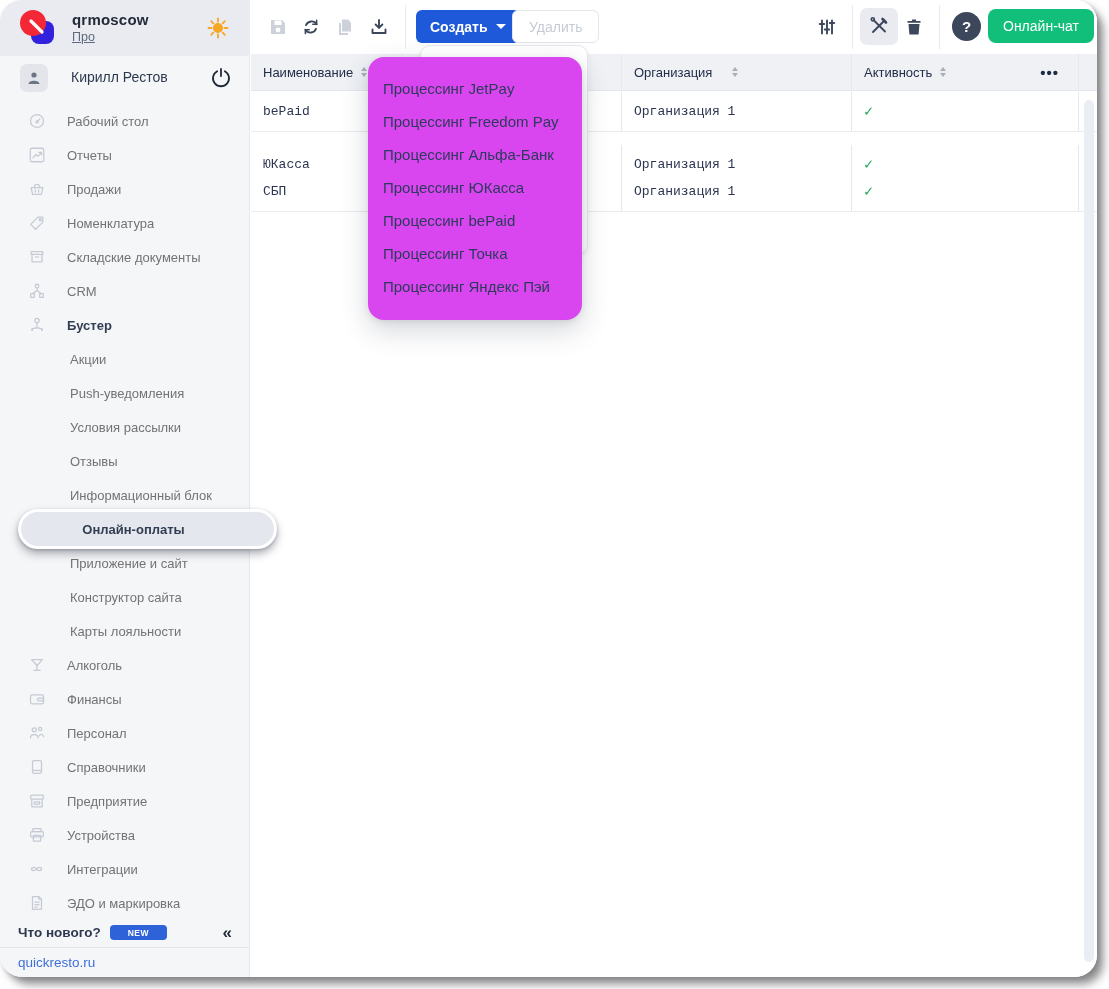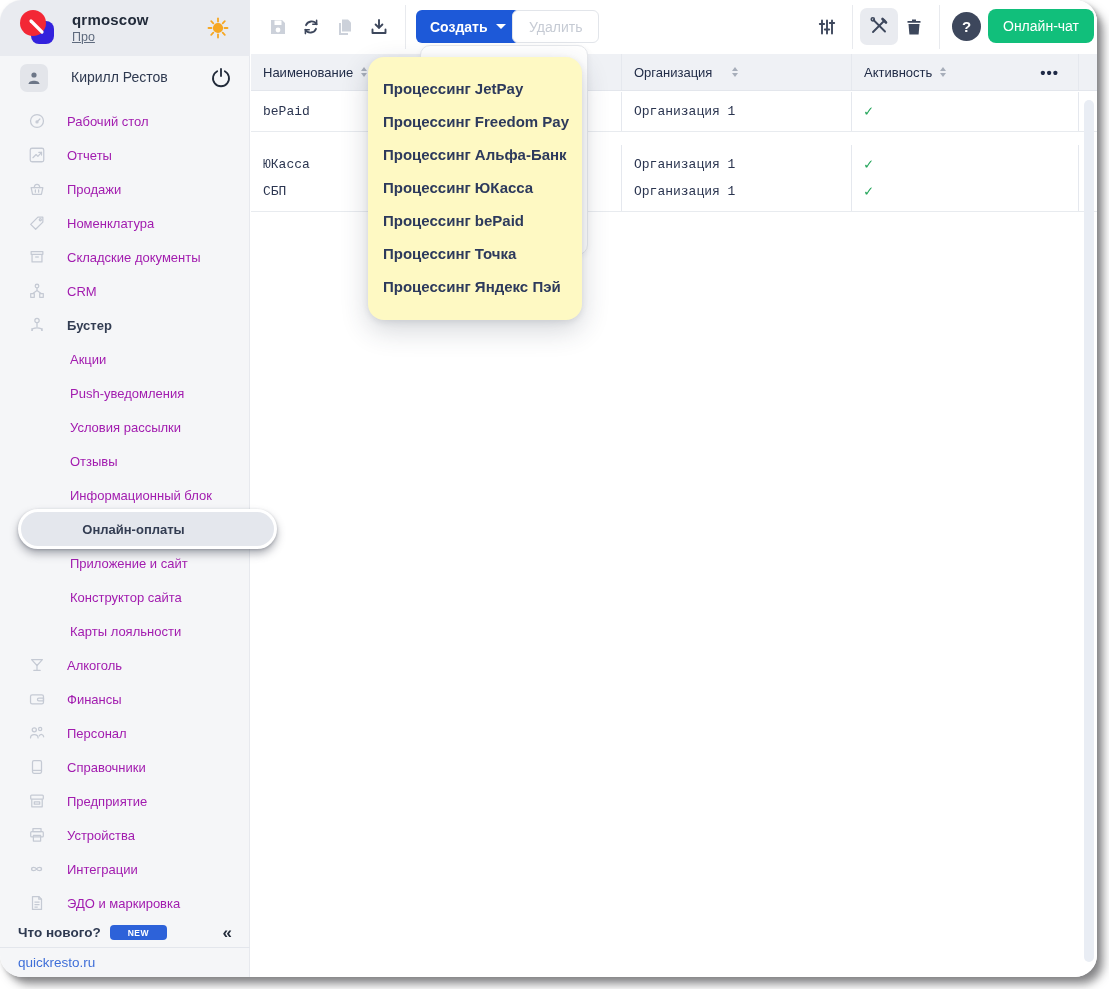--- a/index.html
+++ b/index.html
@@ -18,21 +18,21 @@
   .brand-plan { font-size:12.5px; color:#5e6a7d; margin-top:2px;text-decoration:underline; }
   .sun-btn { position:absolute; right:20px; top:16px; width:24px; height:24px; cursor:pointer; }
 
   .user-row { position:absolute; left:0; top:60px; width:250px; height:38px; }
   .avatar { position:absolute; left:20px; top:4px; width:28px; height:28px; background:#e3e5ea; border-radius:7px;
             display:flex; align-items:center; justify-content:center; }
   .user-name { position:absolute; left:71px; top:9px; font-size:14px; color:#2e3950; }
   .power-btn { position:absolute; right:18px; top:6px; width:22px; height:22px; }
 
   .nav { position:absolute; left:0; top:104px; width:250px; }
-  .nav-item { height:34px; display:flex; align-items:center; cursor:pointer; color:#a21caf; font-size:13px; }
+  .nav-item { height:34px; display:flex; align-items:center; cursor:pointer; color:#737373; font-size:13px; }
   .nav-item .nico { width:18px; height:18px; margin-left:28px; margin-right:21px; flex:none; }
   .nav-item.sub { padding-left:70px; }
   .nav-item.bold { font-weight:bold; color:#333d52; }
   .pill { height:40px; margin:-3px 0 -3px 18px; width:259px; background:#e4e7ed;
           border:3px solid #ffffff; border-radius:21px;
           box-shadow:0 5px 9px rgba(70,75,88,0.42), 0 1px 3px rgba(70,75,88,0.3);
           display:flex; align-items:center; justify-content:center; padding-right:28px;
           font-weight:bold; color:#333d52; font-size:13px; position:relative; z-index:5; }
 
   .sb-bottom { position:absolute; left:0; bottom:0; width:250px; }
@@ -77,23 +77,23 @@
           display:flex; cursor:pointer; }
   .td { display:flex; align-items:center; padding-left:12px; font-size:13px; color:#2b3550;font-family:Liberation Mono, monospace; }
   .check { color:#26a65c; font-size:15px; font-weight:bold; }
   .c1 { width:209px; } .c2 { width:162px; } .c3 { width:230px;gap:20px; } .c4 { width:227px; }
   .vscroll { position:absolute; left:833px; top:100px; width:10px; height:862px; background:#e9edf4; border-radius:5px; cursor:pointer; }
 
   
   .dd-back { position:absolute; left:420px; top:45px; width:168px; height:210px; background:#fff;
              border:1px solid #e6e8ec; border-radius:10px; z-index:9;
              box-shadow:0 2px 6px rgba(30,40,60,0.06); }
-  .dropdown { position:absolute; left:368px; top:57px; width:214px; background:#fef9c3; border-radius:16px;
+  .dropdown { position:absolute; left:368px; top:57px; width:214px; background:#d946ef; border-radius:16px;
               padding:15px 0 17px; z-index:10;
-              box-shadow:0 10px 28px rgba(40,50,70,0.20), 0 2px 6px rgba(40,50,70,0.10);font-weight:bold; }
+              box-shadow:0 10px 28px rgba(40,50,70,0.20), 0 2px 6px rgba(40,50,70,0.10); }
   .dd-item { height:33px; display:flex; align-items:center; padding-left:15px; font-size:15px; color:#2d3a5c; cursor:pointer; }
 
   svg { display:block; }
 </style>
 </head>
 <body>
 
 <div class="app">
 
   <aside class="sidebar">

